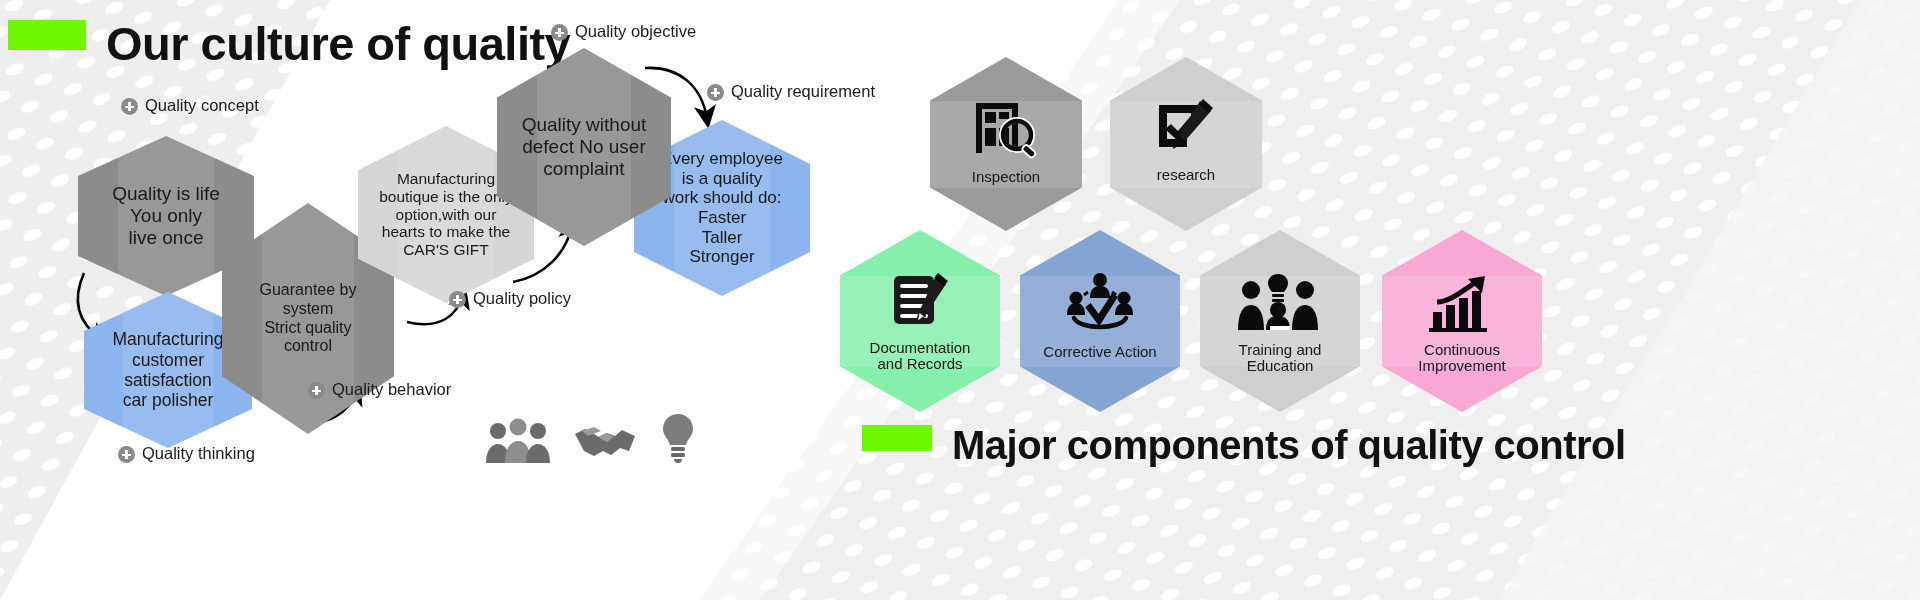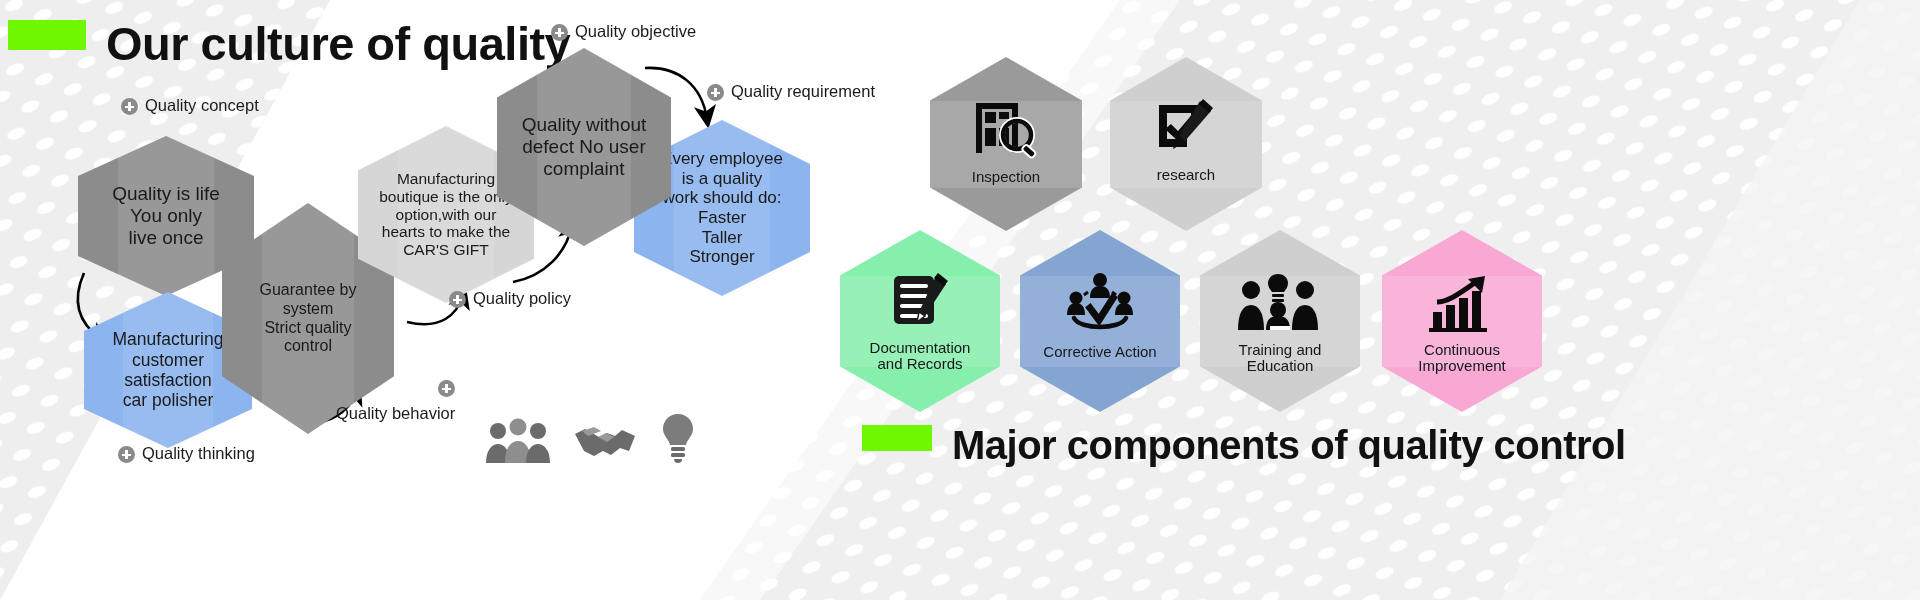--- a/index.html
+++ b/index.html
@@ -189,21 +189,21 @@
   <div class="plus-label" style="left:121px;top:96px;">
     <span class="plus-ico"></span>
     <span class="plus-txt">Quality concept</span>
   </div>
 
   <div class="plus-label" style="left:118px;top:444px;">
     <span class="plus-ico"></span>
     <span class="plus-txt">Quality thinking</span>
   </div>
 
-  <div class="plus-label" style="left:336px;top:380px;flex-direction:column;">
+  <div class="plus-label" style="left:308px;top:380px;">
     <span class="plus-ico"></span>
     <span class="plus-txt">Quality behavior</span>
   </div>
 
   <div class="plus-label" style="left:449px;top:289px;">
     <span class="plus-ico"></span>
     <span class="plus-txt">Quality  policy</span>
   </div>
 
   <div class="plus-label" style="left:551px;top:22px;">

